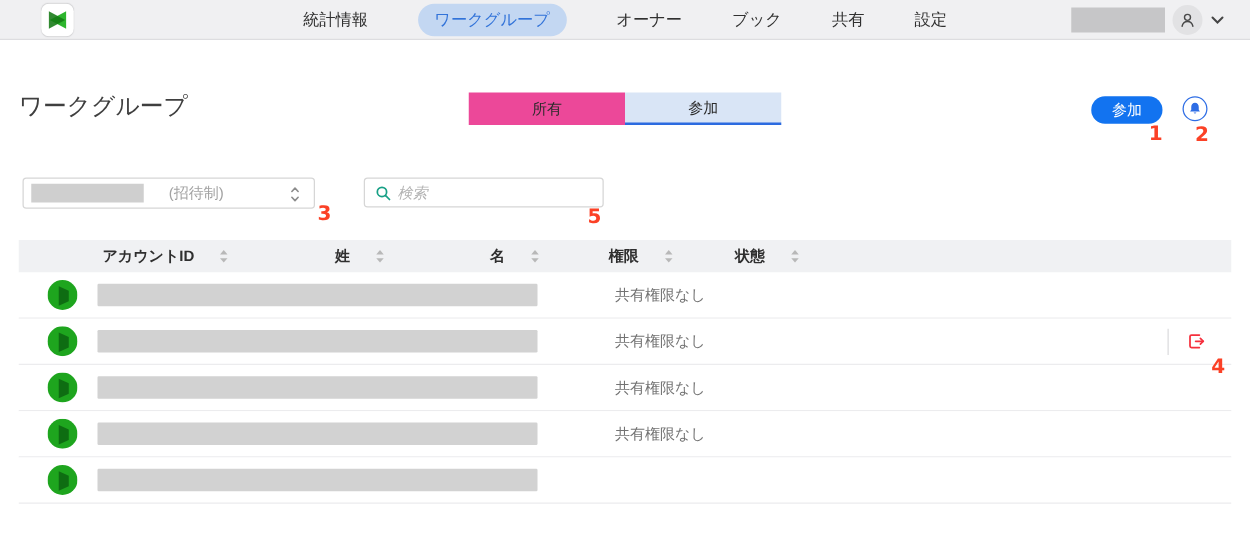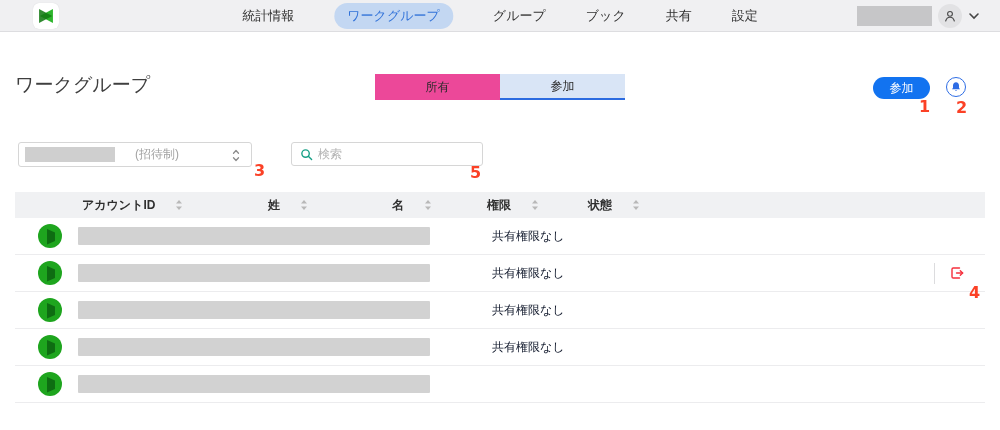--- a/index.html
+++ b/index.html
@@ -45,34 +45,34 @@
     border:1px solid #d6d6d6; border-radius:3px; background:#fff;
     display:flex; align-items:center; padding-left:6px; cursor:pointer; }
   .redact-select { width:90px; height:15px; background:#cfcfcf; }
   .select-text { font-size:12px; color:#a3a3a3; margin-left:20px; }
   .stepper { position:absolute; right:10px; top:5px; }
 
   .search-box { position:absolute; left:291px; top:142px; width:192px; height:24px;
     border:1px solid #d6d6d6; border-radius:3px; background:#fff;
     display:flex; align-items:center; padding-left:8px; }
   .search-box input { border:none; outline:none; flex:1; font-size:12px; margin-left:5px;
-    font-family:inherit; color:#444; background:transparent; width:140px; }
+    font-family:inherit; color:#444; background:transparent; width:140px;font-style:italic; }
   .search-box input::placeholder { color:#b3b3b3; }
 
   
   .table { position:absolute; left:15px; top:192px; width:970px; }
   .thead { position:relative; height:26px; background:#f0f1f3; }
   .th { position:absolute; top:0; height:26px; display:flex; align-items:center; gap:20px;
     font-size:12px; font-weight:700; color:#2f2f2f; cursor:pointer; }
   .trow { position:relative; height:37px; border-bottom:1px solid #ececee; background:#fff; }
   .row-avatar { position:absolute; left:23px; top:6px; width:24px; height:24px; }
   .redact-bar { position:absolute; left:63px; top:9px; width:352px; height:18px;
     background:#d2d2d2; border-radius:1px; }
   .perm { position:absolute; left:477px; top:0; height:37px; display:flex; align-items:center;
-    font-size:12px; color:#0f172a; }
+    font-size:12px; color:#737373; }
   .row-divider { position:absolute; left:919px; top:8px; width:1px; height:21px; background:#dcdcde; }
   .leave-btn { position:absolute; left:934px; top:10px; width:16px; height:16px; cursor:pointer;
     display:flex; align-items:center; justify-content:center; }
 
   
   .marker { position:absolute; color:#fb4126; font-size:16px; font-weight:700;
     font-family:"DejaVu Sans",sans-serif; }
   .m1 { left:919px; top:97px; }
   .m2 { left:956px; top:98px; }
   .m3 { left:254px; top:161px; }
@@ -87,21 +87,21 @@
   <header class="topnav">
     <div class="logo">
       <svg width="20" height="20" viewBox="0 0 26 26">
         <polygon points="22,4 5,13 22,22" fill="#2db52d"></polygon>
         <polygon points="4,4 21,13 4,22" fill="#157a15" opacity="0.88"></polygon>
       </svg>
     </div>
     <nav class="nav-items">
       <span class="nav-item">統計情報</span>
       <span class="nav-item active">ワークグループ</span>
-      <span class="nav-item">グループ</span>
+      <span class="nav-item">オーナー</span>
       <span class="nav-item">ブック</span>
       <span class="nav-item">共有</span>
       <span class="nav-item">設定</span>
     </nav>
     <div class="nav-right">
       <span class="redact redact-username"></span>
       <span class="avatar-circle">
         <svg width="16" height="16" viewBox="0 0 24 24" fill="none" stroke="#4a4a4a" stroke-width="1.7" stroke-linecap="round">
           <circle cx="12" cy="8.8" r="3.6"></circle>
           <path d="M5.5 19.5 C6.5 15.5 9 13.8 12 13.8 C15 13.8 17.5 15.5 18.5 19.5"></path>

